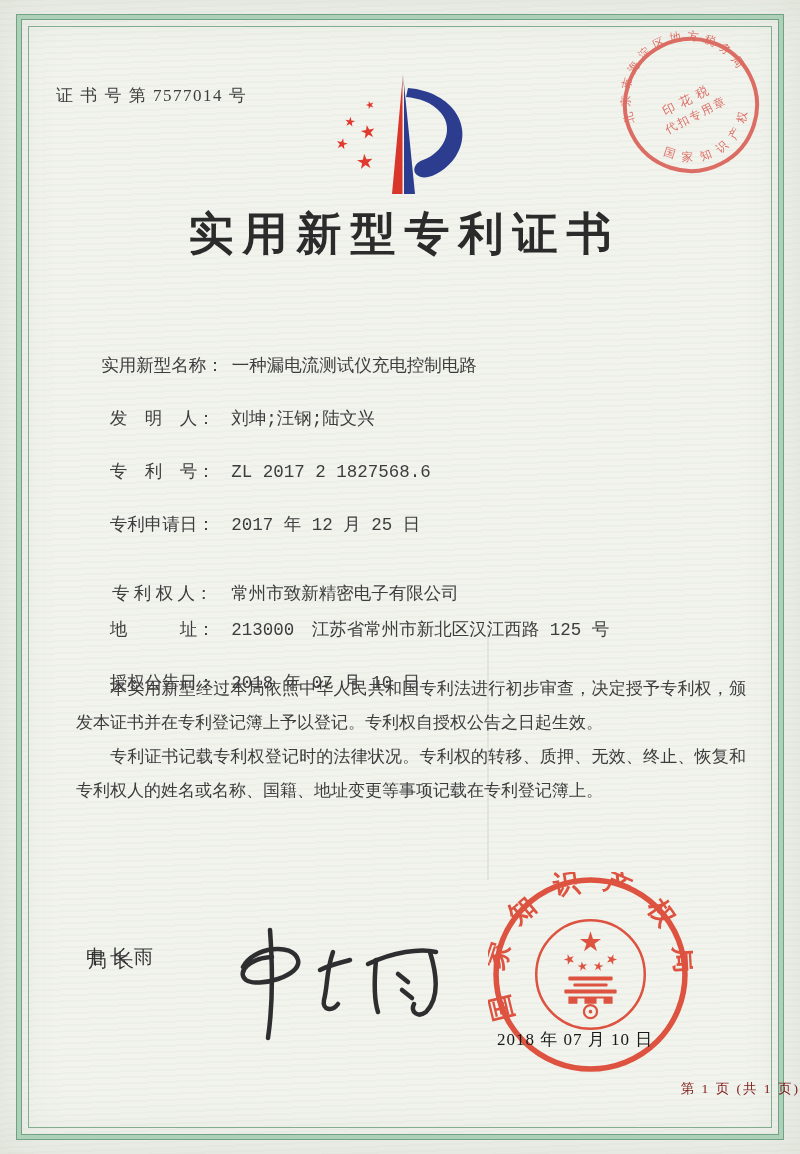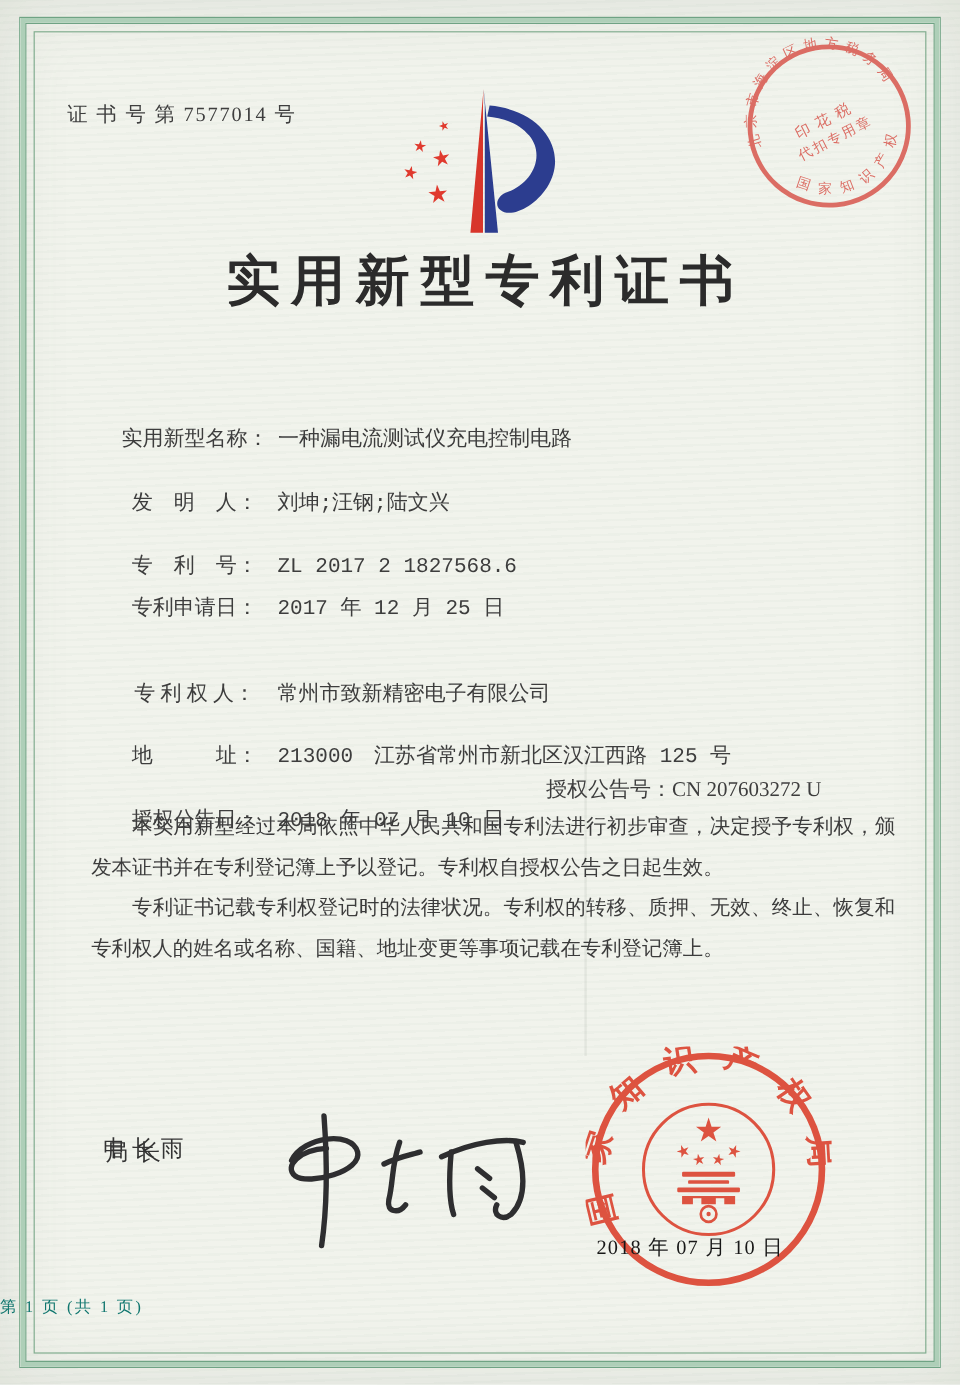--- a/index.html
+++ b/index.html
@@ -24,22 +24,22 @@
   .paras{position:absolute;left:76px;width:670px;top:672px;}
   .paras p{margin:0;font-size:17px;line-height:34px;text-align:justify;text-indent:2em;color:#3c3c3c;}
   .sig-title{position:absolute;left:88px;top:948px;font-family:Liberation Sans, sans-serif;
         font-size:19px;letter-spacing:8px;color:#333;}
   .sig-name{position:absolute;left:86px;top:944px;font-family:"Liberation Sans","DejaVu Sans",sans-serif;
         font-size:19px;letter-spacing:5px;color:#333;}
   .sig-svg{position:absolute;left:198px;top:912px;}
   .seal{position:absolute;left:488px;top:872px;opacity:.93;}
   .seal-date{position:absolute;left:497px;top:1028px;font-size:17px;letter-spacing:1px;color:#181818;z-index:5;}
   .tax-stamp{position:absolute;left:616px;top:30px;transform:rotate(-27deg);opacity:.88;}
-  .footer{position:absolute;left:0;top:1080px;width:100%;text-align:left;
-        font-size:13.5px;letter-spacing:2px;color:#0f766e;}
+  .footer{position:absolute;left:0;top:1080px;width:100%;text-align:right;
+        font-size:13.5px;letter-spacing:2px;color:#7f1d1d;}
 </style>
 </head>
 <body>
 
 <div class="page">
 
   <div class="frame-band"></div>
   <div class="frame-line"></div>
   <div class="fold"></div>
 
@@ -82,32 +82,31 @@
   <div class="fields">
     <div class="frow" style="top:328px">
       <span class="flabel">实用新型名称：</span><span class="fvalue">一种漏电流测试仪充电控制电路</span>
     </div>
     <div class="frow" style="top:381px">
       <span class="flabel">发　明　人：</span><span class="fvalue">刘坤;汪钢;陆文兴</span>
     </div>
     <div class="frow" style="top:434px">
       <span class="flabel">专　利　号：</span><span class="fvalue">ZL 2017 2 1827568.6</span>
     </div>
-    <div class="frow" style="top:469px">
+    <div class="frow" style="top:487px">
       <span class="flabel">专利申请日：</span><span class="fvalue">2017 年 12 月 25 日</span>
     </div>
-    <div class="frow" style="top:540px">
+    <div class="frow" style="top:556px">
       <span class="flabel">专 利 权 人：</span><span class="fvalue">常州市致新精密电子有限公司</span>
     </div>
     <div class="frow" style="top:592px">
       <span class="flabel">地　　　址：</span><span class="fvalue">213000　江苏省常州市新北区汉江西路 125 号</span>
     </div>
     <div class="frow" style="top:645px;right:0">
       <span class="flabel">授权公告日：</span><span class="fvalue">2018 年 07 月 10 日</span>
-      <span class="gaz"><span>授权公告号：</span><span>CN 207603272 U</span></span>
     </div>
   </div>
 
   <div class="paras">
     <p>本实用新型经过本局依照中华人民共和国专利法进行初步审查，决定授予专利权，颁发本证书并在专利登记簿上予以登记。专利权自授权公告之日起生效。</p>
     <p>专利证书记载专利权登记时的法律状况。专利权的转移、质押、无效、终止、恢复和专利权人的姓名或名称、国籍、地址变更等事项记载在专利登记簿上。</p>
   </div>
 
   <div class="sig-title">局长</div>
   <div class="sig-name">申长雨</div>

